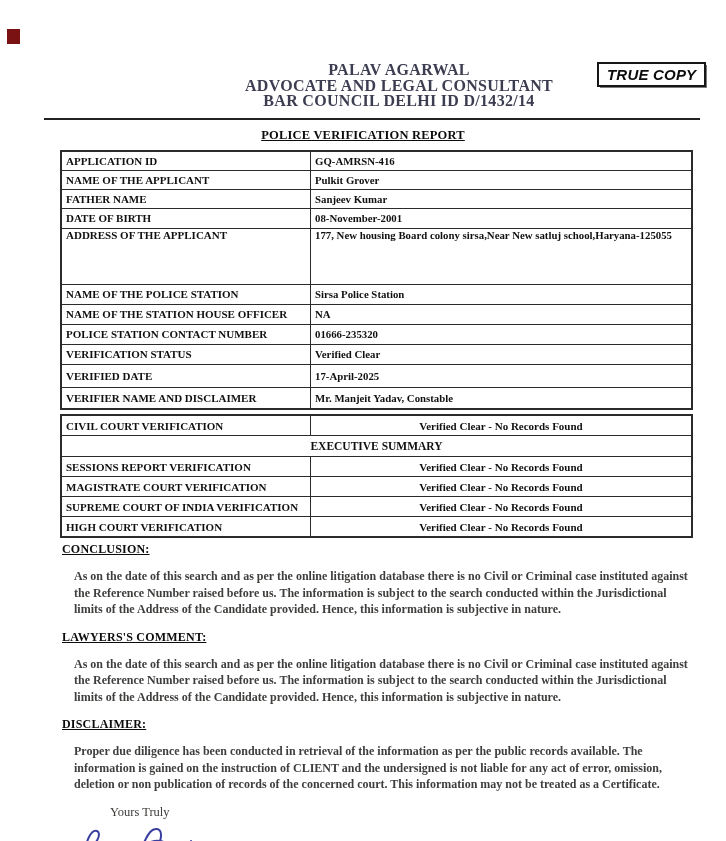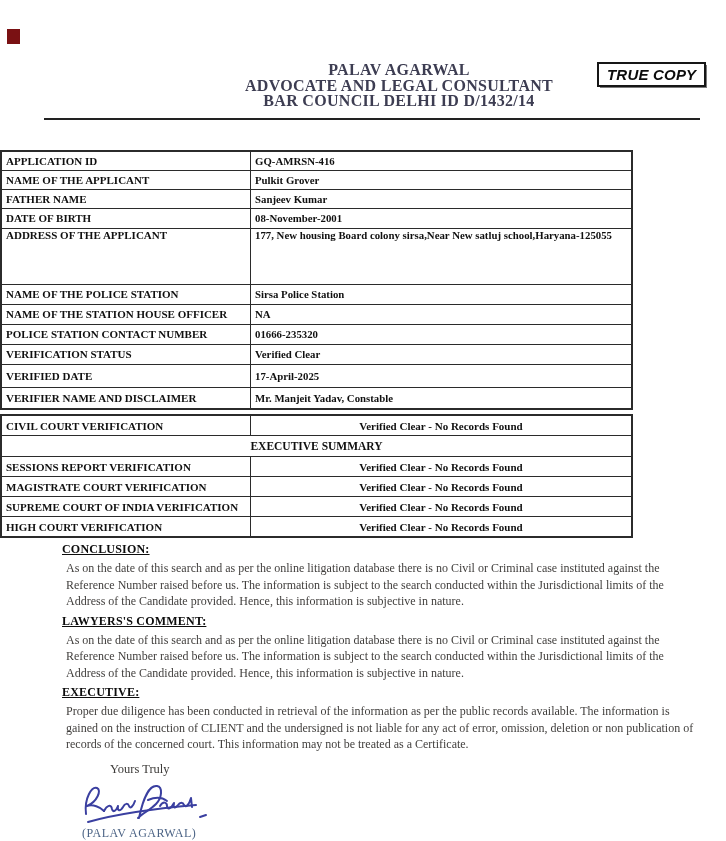--- a/index.html
+++ b/index.html
@@ -16,36 +16,36 @@
     font-family:"Liberation Sans", sans-serif;font-weight:bold;font-style:italic;
     font-size:15px;color:#0c0c0c;background:#fff;letter-spacing:.2px;
   }
   .rule{position:absolute;left:44px;top:118px;width:656px;height:2px;background:#222;}
   .report-title{
     position:absolute;top:128px;left:0;width:726px;text-align:center;
     font-weight:bold;font-size:12.5px;color:#0c0c0c;text-decoration:underline;letter-spacing:.2px;
   }
   .content{position:absolute;top:150px;left:0;width:726px;}
   table{border-collapse:collapse;table-layout:fixed;}
-  .details,.exec{width:633px;border:2px solid #2b2b2b;}
+  .details,.exec{width:633px;margin-left:60px;border:2px solid #2b2b2b;}
   .details td,.exec td{border:1px solid #2b2b2b;padding:1px 4px;overflow:hidden;}
   .details .lbl,.exec .lbl{width:240px;font-weight:bold;font-size:11px;white-space:nowrap;}
   .details .val{font-weight:bold;font-size:10.8px;white-space:nowrap;}
   .h19{height:19px}.h20{height:20px}.h22{height:22px}.h23{height:23px}
   .addr td{height:54px;vertical-align:top;padding-top:0;}
   .exec{margin-top:4px;}
   .exec-head{text-align:center;font-weight:bold;font-size:11.5px;height:18px;}
   .exec .lbl{height:17px;}
   .exec .val{font-weight:bold;font-size:11px;text-align:center;white-space:nowrap;}
   .sections{margin:2px 62px 0 62px;width:638px;}
   .sec-head{
     margin:4px 0 2px 0;font-size:12px;font-weight:bold;color:#0c0c0c;
     text-decoration:underline;letter-spacing:.2px;line-height:14px;
   }
-  .sec-body{margin:4px;font-size:12px;line-height:16.5px;color:#403e3c;text-align:left;}
+  .sec-body{margin:12px;font-size:12px;line-height:16.5px;color:#403e3c;text-align:left;font-weight:bold;}
   .closing{margin-left:62px;}
   .yours{margin-top:9px;padding-left:48px;font-size:12.5px;color:#3c3a38;}
   .sig-wrap{margin-left:14px;margin-top:3px;height:46px;}
   .sig-name{margin-left:20px;font-size:12px;letter-spacing:.5px;color:#4b6385;}
   .bar-id{margin-top:2px;font-size:13.5px;font-weight:bold;color:#4e82c4;letter-spacing:.4px;}
 </style>
 </head>
 <body>
 
 <div class="page">
@@ -55,20 +55,21 @@
   <div class="letterhead">
     <div>PALAV AGARWAL</div>
     <div>ADVOCATE AND LEGAL CONSULTANT</div>
     <div>BAR COUNCIL DELHI ID D/1432/14</div>
   </div>
 
   <div class="stamp">TRUE COPY</div>
 
   <div class="rule"></div>
 
+  <div class="report-title">POLICE VERIFICATION REPORT</div>
 
   <div class="content">
 
     <table class="details">
       <tbody>
         <tr class="h19">
           <td class="lbl">APPLICATION ID</td>
           <td class="val">GQ-AMRSN-416</td>
         </tr>
         <tr class="h19">
@@ -145,21 +146,21 @@
     <div class="sections">
       <div>
         <div class="sec-head">CONCLUSION:</div>
         <p class="sec-body">As on the date of this search and as per the online litigation database there is no Civil or Criminal case instituted against the Reference Number raised before us. The information is subject to the search conducted within the Jurisdictional limits of the Address of the Candidate provided. Hence, this information is subjective in nature.</p>
       </div>
       <div>
         <div class="sec-head">LAWYERS'S COMMENT:</div>
         <p class="sec-body">As on the date of this search and as per the online litigation database there is no Civil or Criminal case instituted against the Reference Number raised before us. The information is subject to the search conducted within the Jurisdictional limits of the Address of the Candidate provided. Hence, this information is subjective in nature.</p>
       </div>
       <div>
-        <div class="sec-head">EXECUTIVE:</div>
+        <div class="sec-head">DISCLAIMER:</div>
         <p class="sec-body">Proper due diligence has been conducted in retrieval of the information as per the public records available. The information is gained on the instruction of CLIENT and the undersigned is not liable for any act of error, omission, deletion or non publication of records of the concerned court. This information may not be treated as a Certificate.</p>
       </div>
     </div>
 
     <div class="closing">
       <div class="yours">Yours Truly</div>
       <div class="sig-wrap">
         <svg width="140" height="46" viewBox="0 0 140 46">
           <g fill="none" stroke="#3a3fa0" stroke-width="2" stroke-linecap="round" stroke-linejoin="round">
             <path d="M10,34 C8,18 16,6 21,8 C26,10 21,22 11,26 C17,24 24,27 28,31"></path>

